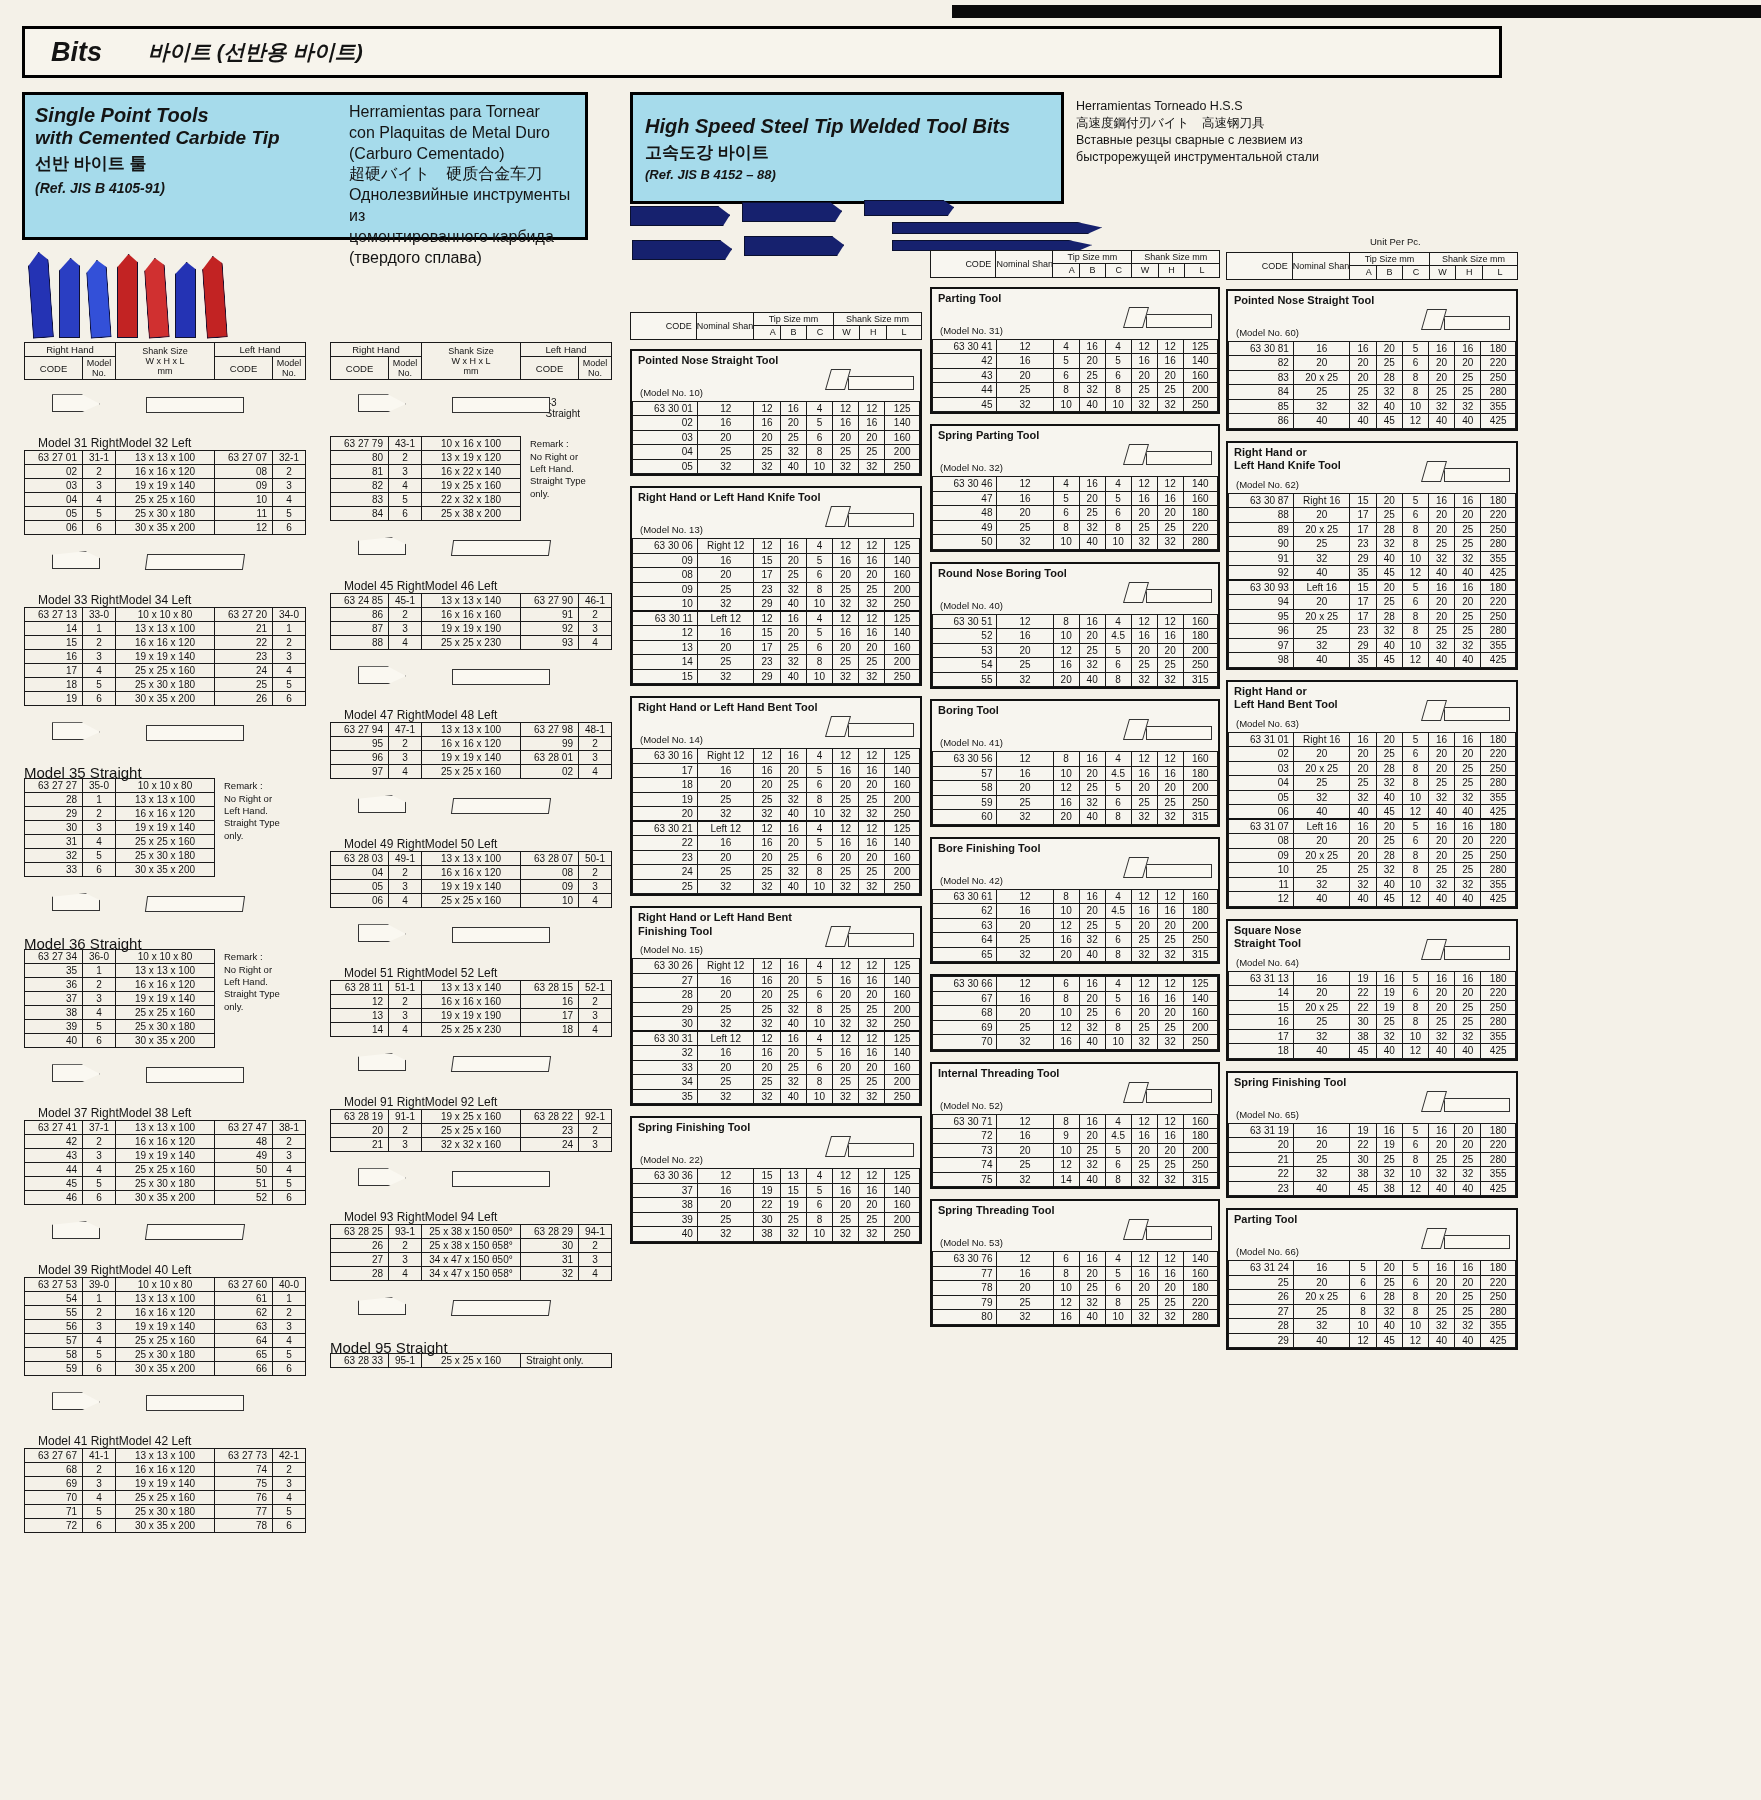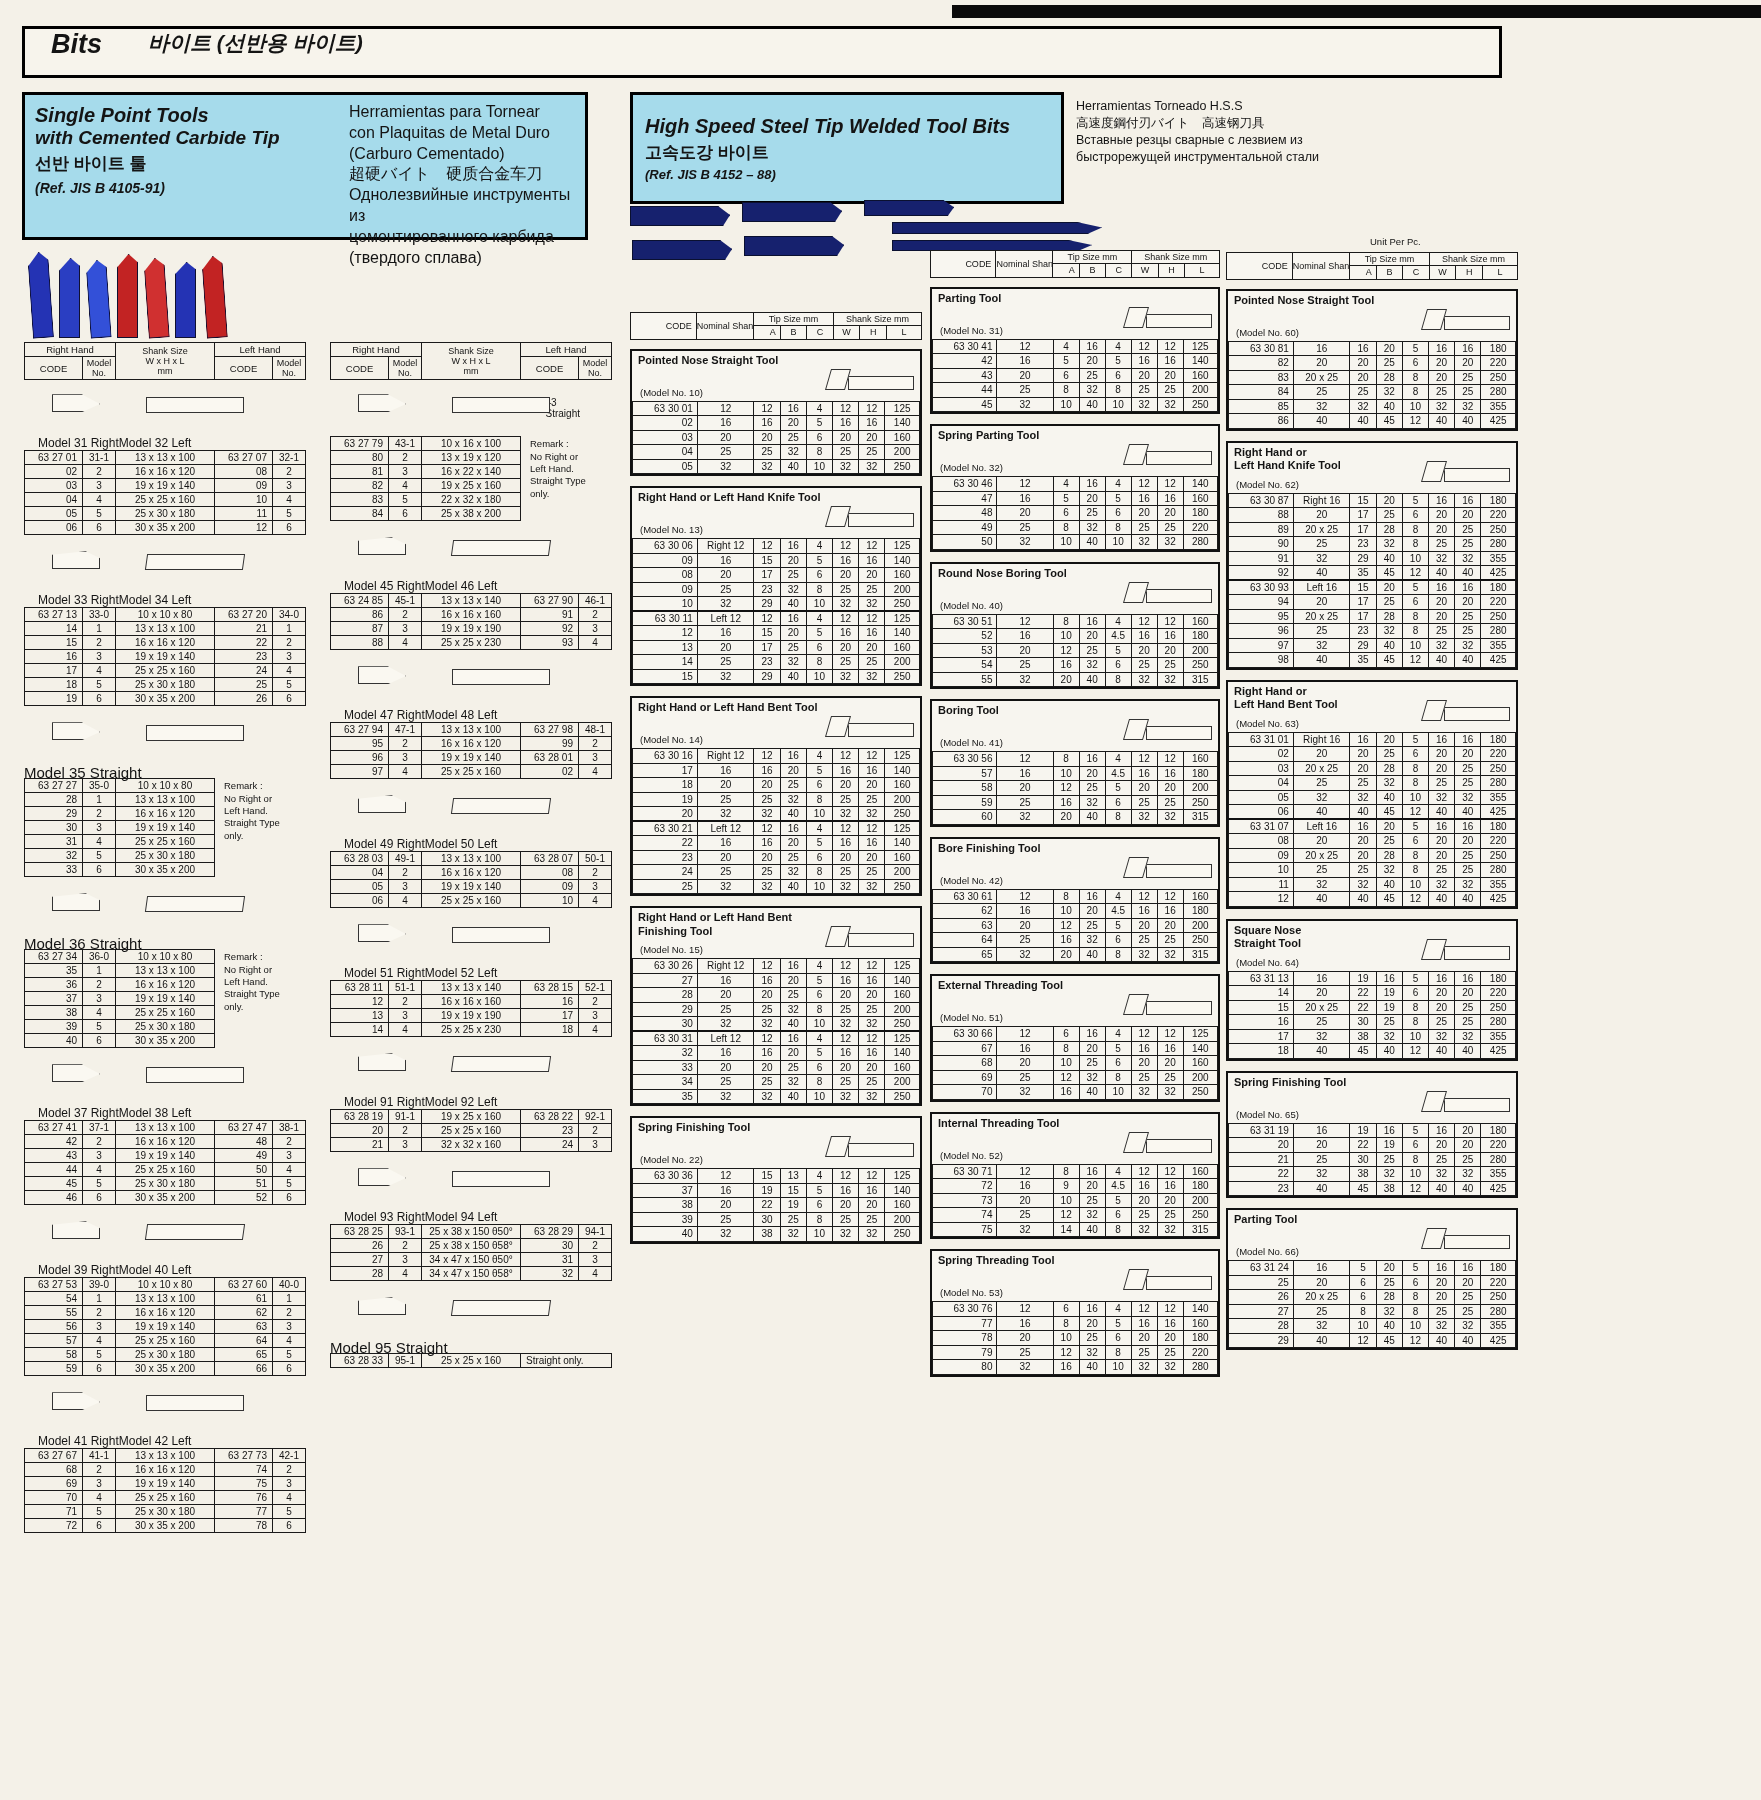--- a/index.html
+++ b/index.html
@@ -1,20 +1,20 @@
 <!DOCTYPE html>
 <html><head>
 <meta charset="utf-8">
 <style>
   *{margin:0;padding:0;box-sizing:border-box}
   html,body{width:1761px;height:1800px}
   body{background:#f4f1e8;font-family:"Liberation Sans",sans-serif;color:#141414;position:relative;overflow:hidden}
   .page{position:relative;width:1761px;height:1800px}
   .topbar{position:absolute;left:952px;top:5px;width:809px;height:13px;background:#0b0b0b}
-  .titlebox{position:absolute;left:22px;top:26px;width:1480px;height:52px;border:3px solid #000;background:#f7f4ec;display:flex;align-items:flex-start;gap:46px;padding-left:26px}
+  .titlebox{position:absolute;left:22px;top:26px;width:1480px;height:52px;border:3px solid #000;background:#f7f4ec;display:flex;align-items:center;gap:46px;padding-left:26px}
   .title-en{font-size:27px;font-weight:bold;font-style:italic}
   .title-kr{font-size:21px;font-weight:bold;font-style:italic}
   
   .lhead{position:absolute;left:22px;top:92px;width:566px;height:148px;border:3px solid #000;background:#a6dbeb;display:flex}
   .lhead-main{width:322px;padding:8px 10px;line-height:1.2}
   .lh1{font-size:20px;font-weight:bold;font-style:italic}
   .lh2{font-size:19px;font-weight:bold;font-style:italic}
   .lh-kr{font-size:17px;font-weight:bold;margin-top:4px}
   .lh-ref{font-size:14px;font-weight:bold;font-style:italic;margin-top:6px}
   .lhead-sub{flex:1;padding:7px 4px 0 2px;font-size:16px;line-height:1.3;white-space:pre-line}
@@ -1913,25 +1913,20 @@
               <td>8</td>
               <td>32</td>
               <td>32</td>
               <td>315</td>
             </tr>
           </tbody>
         </table>
     </div>
 
     <div class="htab">
-      <div class="ht-head">
-        <div class="ht-title">External Threading Tool</div>
-        <div class="ht-model">(Model No. 51)</div>
-        <div class="hsk"></div>
-      </div>
       <table class="ht">
           <colgroup>
             <col class="h-code">
             <col class="h-nom">
             <col class="h-abc">
             <col class="h-abc">
             <col class="h-abc">
             <col class="h-abc">
             <col class="h-abc">
             <col class="h-l">

